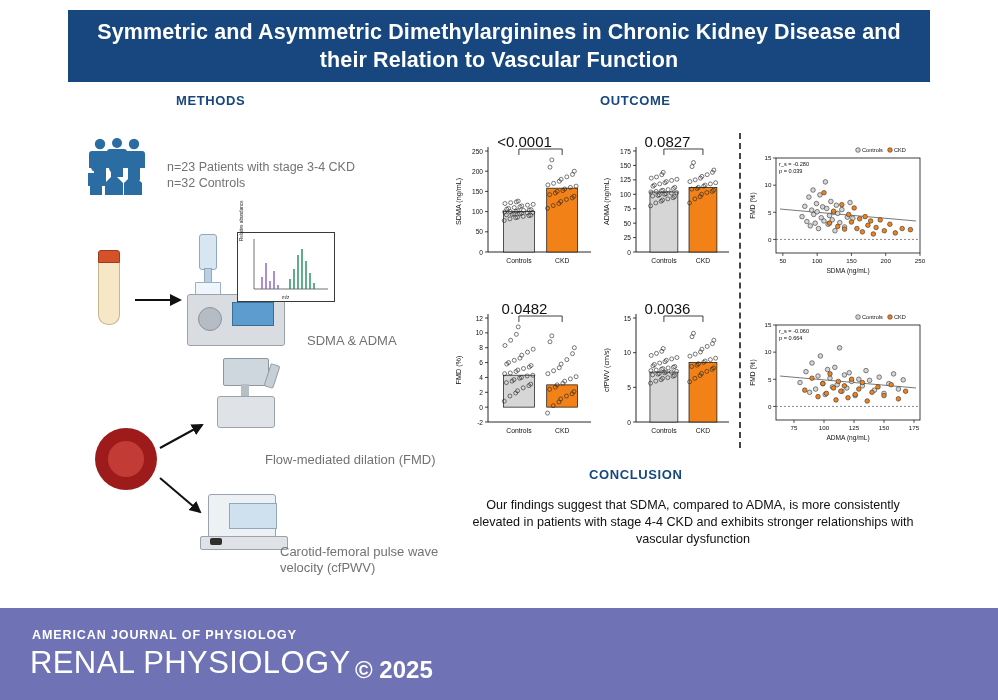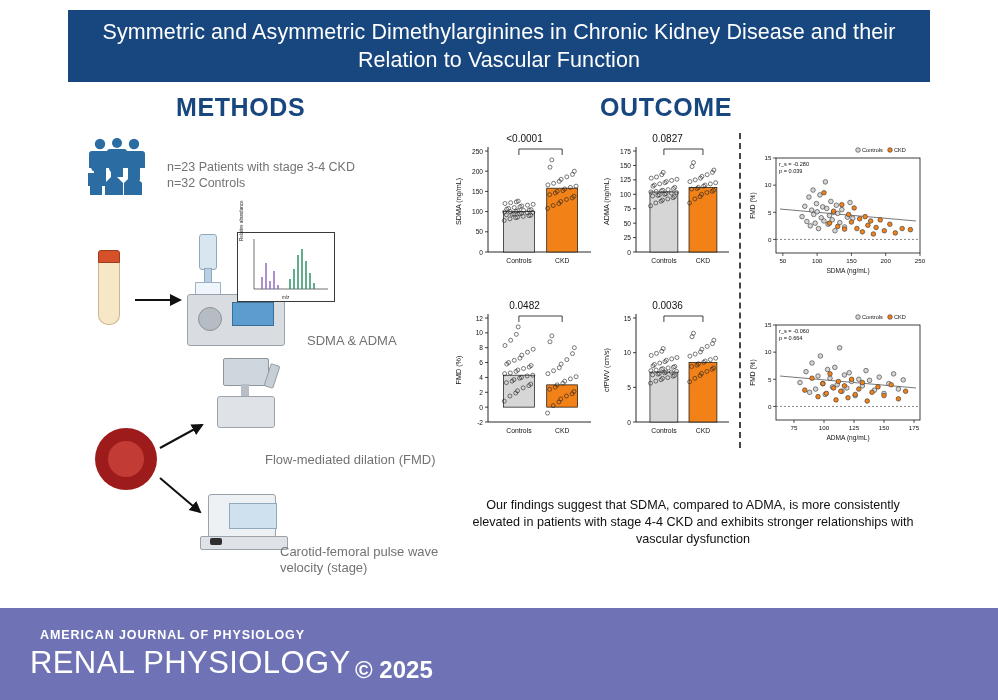--- a/index.html
+++ b/index.html
@@ -30,29 +30,29 @@
     display: flex;
     align-items: center;
     justify-content: center;
     text-align: center;
     padding: 0 12px;
     box-sizing: border-box;
   }
   .title-bar .title-text {
     font-size: 21.5px;
     line-height: 28px;
-    font-weight: normal;
+    font-weight: bold;
     letter-spacing: 0.1px;
   }
   
   .section-heading {
     position: absolute;
     color: #17477e;
     font-weight: bold;
-    font-size: 25px;
+    font-size: 13px;
     letter-spacing: 0.6px;
   }
   #methods-heading { left: 176px; top: 93px; }
   #outcome-heading { left: 600px; top: 93px; }
   #conclusion-heading { left: 589px; top: 467px; }
 
   
   .methods-text {
     position: absolute;
     font-size: 12.5px;
@@ -141,21 +141,21 @@
   .pwv-base { position: absolute; left: 2px; top: 42px; width: 86px; height: 12px; background:#dfe3e8; border:1px solid #9aa3ac; border-radius:2px;}
   .pwv-dot { position: absolute; left: 12px; top: 44px; width: 12px; height: 7px; background:#2f2f2f; border-radius:2px;}
 
   
   .arrow-svg { position: absolute; left: 0; top: 0; width: 998px; height: 700px; pointer-events: none; }
 
   
   .panel { position: absolute; background: #ffffff; }
   .panel .pval {
     position: absolute; width: 100%; text-align: center; top: 0;
-    font-size: 10px; color: #111;
+    font-size: 15px; color: #111;
   }
   .chart-svg { position: absolute; left: 0; top: 0; }
 
   .divider {
     position: absolute;
     left: 739px; top: 133px;
     height: 315px;
     border-left: 2px dashed #444;
   }
 
@@ -177,21 +177,20 @@
     width: 998px; height: 92px;
     background: #6f73b5;
   }
   .footer-top-line {
     position: absolute;
     left: 32px; top: 20px;
     color: #ffffff;
     font-size: 12.5px;
     font-weight: bold;
     letter-spacing: 0.9px;
-    margin-left: 8px;
   }
   .footer-journal {
     position: absolute;
     left: 30px; top: 37px;
     color: #ffffff;
     font-size: 31px;
     font-weight: normal;
     letter-spacing: 0.4px;
   }
   .footer-copyright {
@@ -206,20 +205,21 @@
 <body>
 
 <div class="poster">
 
   <div class="title-bar">
     <div class="title-text">Symmetric and Asymmetric Dimethylarginines in Chronic Kidney Disease and their Relation to Vascular Function</div>
   </div>
 
   <div class="section-heading" id="methods-heading">METHODS</div>
   <div class="section-heading" id="outcome-heading">OUTCOME</div>
+  <div class="section-heading" id="conclusion-heading">CONCLUSION</div>
 
   <svg class="people" viewBox="0 0 70 58">
     <g fill="#2b6ca3">
       <circle cx="12" cy="7" r="5.2"></circle>
       <path d="M4 14 h16 a3 3 0 0 1 3 3 v14 h-5 v12 h-12 v-12 h-5 v-14 a3 3 0 0 1 3 -3z"></path>
       <circle cx="29" cy="6" r="5"></circle>
       <path d="M22 12 h14 a3 3 0 0 1 3 3 v13 h-4 v12 h-12 v-12 h-4 v-13 a3 3 0 0 1 3 -3z"></path>
       <circle cx="46" cy="7" r="5.2"></circle>
       <path d="M38 14 h16 a3 3 0 0 1 3 3 v14 h-5 v12 h-12 v-12 h-5 v-14 a3 3 0 0 1 3 -3z"></path>
       <circle cx="8" cy="30" r="5"></circle>
@@ -287,21 +287,21 @@
 
   <div class="blood-cell"></div>
 
   <div class="pwv">
     <div class="pwv-body">
       <div class="pwv-screen"></div>
     </div>
     <div class="pwv-base"></div>
     <div class="pwv-dot"></div>
   </div>
-  <div class="methods-text" id="label-cfpwv">Carotid-femoral pulse wave velocity (stage)</div>
+  <div class="methods-text" id="label-cfpwv">Carotid-femoral pulse wave velocity (cfPWV)</div>
 
   <svg class="arrow-svg">
     <defs>
       <marker id="ah" markerWidth="7" markerHeight="7" refX="5" refY="3" orient="auto">
         <path d="M0,0 L6,3 L0,6 z" fill="#111"></path>
       </marker>
     </defs>
     <line x1="135" y1="300" x2="180" y2="300" stroke="#111" stroke-width="2" marker-end="url(#ah)"></line>
     <line x1="160" y1="448" x2="202" y2="425" stroke="#111" stroke-width="2" marker-end="url(#ah)"></line>
     <line x1="160" y1="478" x2="200" y2="512" stroke="#111" stroke-width="2" marker-end="url(#ah)"></line>

